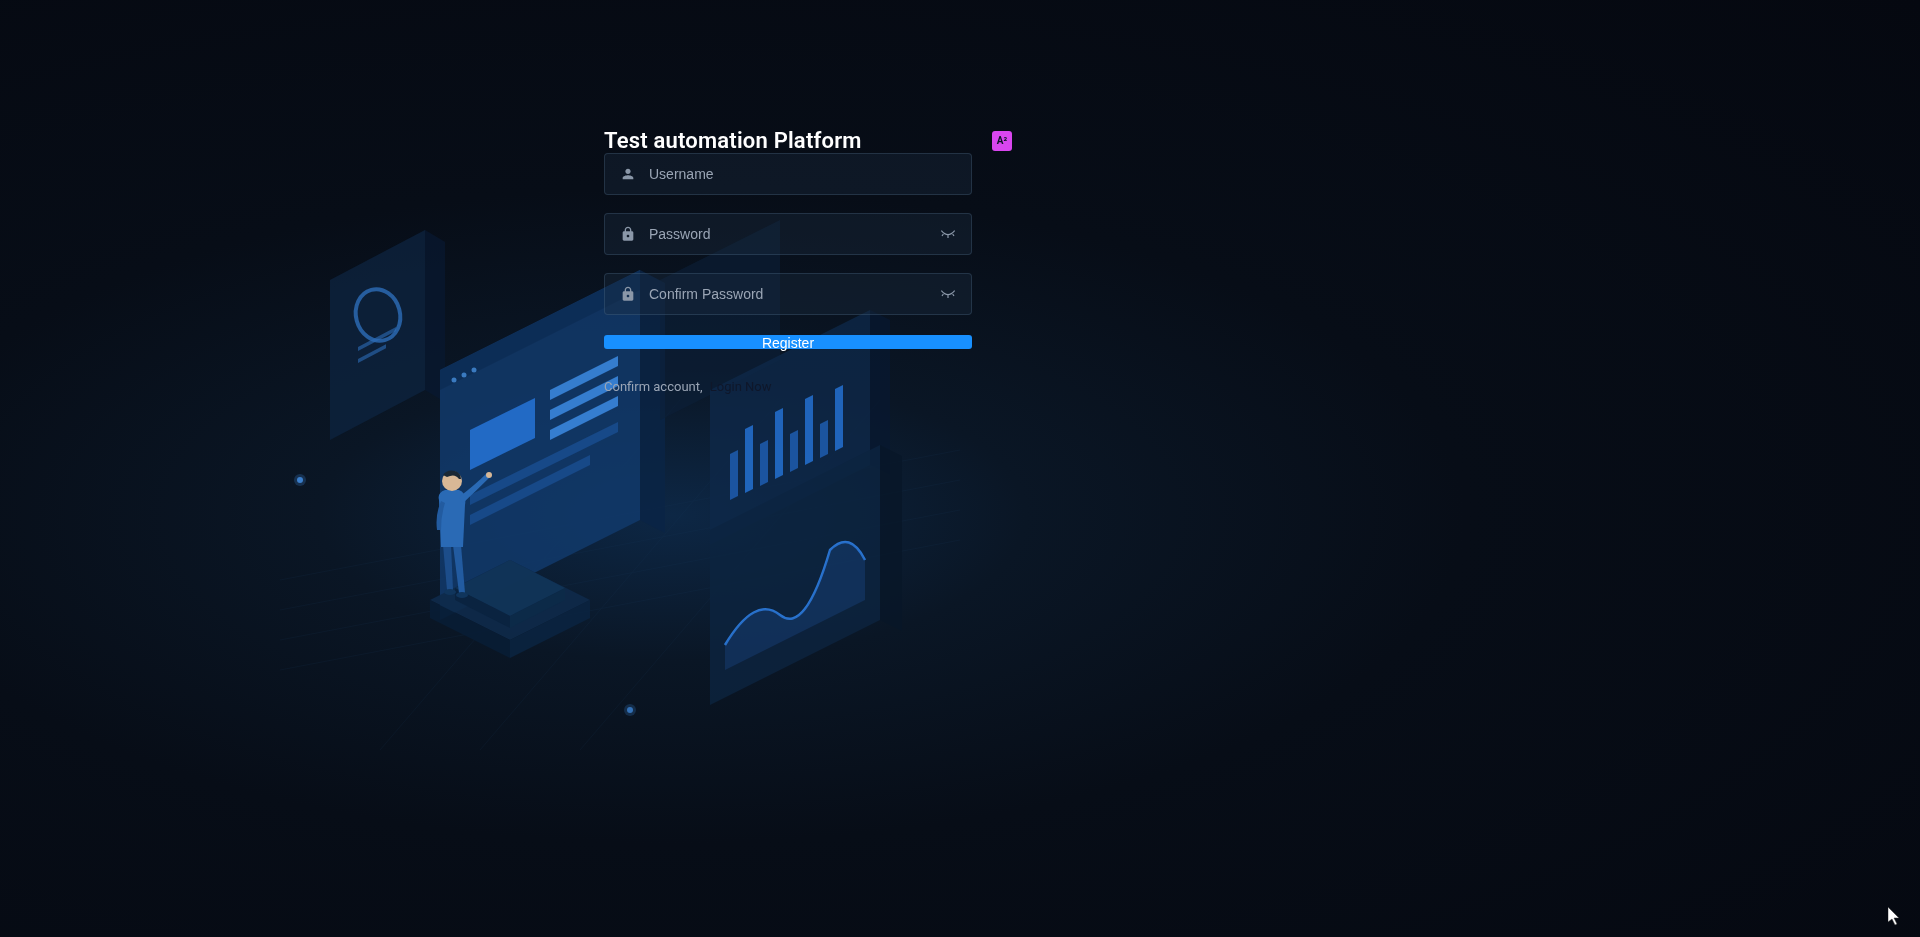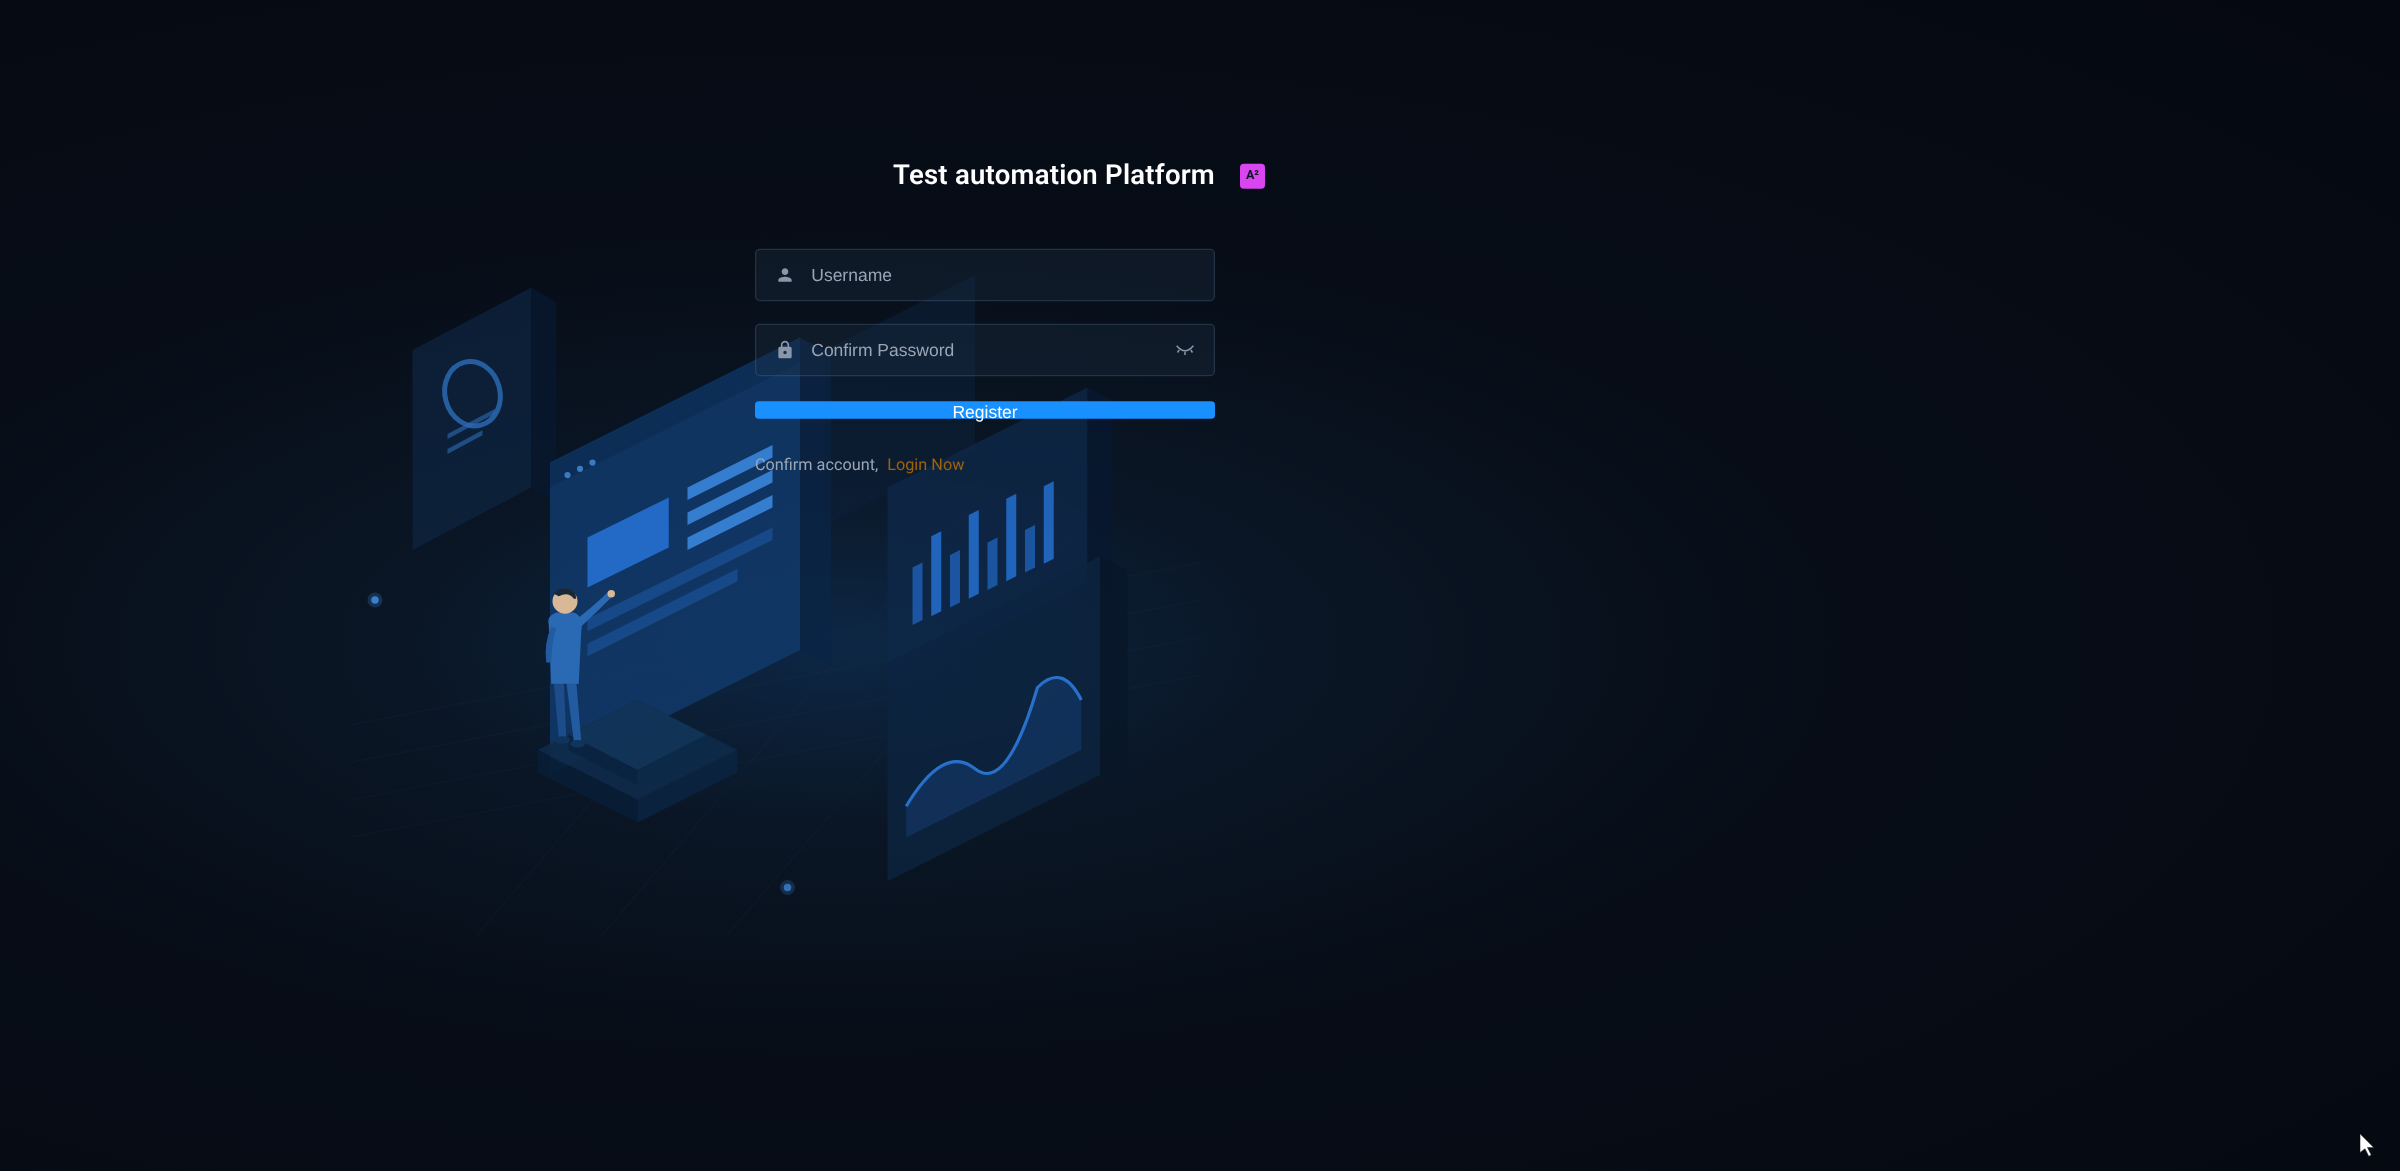--- a/index.html
+++ b/index.html
@@ -30,22 +30,21 @@
       position: absolute;
       left: 604px;
       top: 128px;
       width: 368px;
       z-index: 10;
     }
     
     .title-row {
       display: flex;
       align-items: center;
-      justify-content: flex-end;
-      margin-bottom: 46px;
+      justify-content: flex-start;
       position: relative;
     }
     
     .title {
       color: #ffffff;
       font-size: 22px;
       font-weight: 600;
       letter-spacing: 0.2px;
     }
     
@@ -122,21 +121,21 @@
       margin-top: 0px;
       margin-bottom: 30px;
     }
     
     .footer-text {
       font-size: 13px;
       color: #9aa5b5;
     }
     
     .login-link {
-      color: #a16207;
+      color: #0f172a;
       cursor: pointer;
       margin-left: 4px;
     }
     
     .cursor {
       position: absolute;
       right: 18px;
       bottom: 10px;
       width: 14px;
       height: 20px;
@@ -257,20 +256,33 @@
   
   <div class="input-group">
     <span class="input-icon">
       <svg width="16" height="16" viewBox="0 0 24 24" fill="currentColor">
           <path d="M12 12c2.2 0 4-1.8 4-4s-1.8-4-4-4-4 1.8-4 4 1.8 4 4 4zm0 2c-2.7 0-8 1.3-8 4v2h16v-2c0-2.7-5.3-4-8-4z"></path>
         </svg>
     </span>
     <input type="text" class="input-field" placeholder="Username" style="">
   </div>
   
+  <div class="input-group">
+    <span class="input-icon">
+      <svg width="16" height="16" viewBox="0 0 24 24" fill="currentColor">
+          <path d="M18 8h-1V6c0-2.8-2.2-5-5-5S7 3.2 7 6v2H6c-1.1 0-2 .9-2 2v10c0 1.1.9 2 2 2h12c1.1 0 2-.9 2-2V10c0-1.1-.9-2-2-2zM9 6c0-1.7 1.3-3 3-3s3 1.3 3 3v2H9V6zm3 11c-1.1 0-2-.9-2-2s.9-2 2-2 2 .9 2 2-.9 2-2 2z"></path>
+        </svg>
+    </span>
+    <input type="password" class="input-field" placeholder="Password" style="">
+    <span class="eye-icon">
+      <svg width="16" height="10" viewBox="0 0 24 14" fill="none" stroke="currentColor" stroke-width="1.8">
+          <path d="M2 2 Q 12 14, 22 2 M5 7 L3 10 M12 9 L12 13 M19 7 L21 10"></path>
+        </svg>
+    </span>
+  </div>
   
   <div class="input-group">
     <span class="input-icon">
       <svg width="16" height="16" viewBox="0 0 24 24" fill="currentColor">
           <path d="M18 8h-1V6c0-2.8-2.2-5-5-5S7 3.2 7 6v2H6c-1.1 0-2 .9-2 2v10c0 1.1.9 2 2 2h12c1.1 0 2-.9 2-2V10c0-1.1-.9-2-2-2zM9 6c0-1.7 1.3-3 3-3s3 1.3 3 3v2H9V6zm3 11c-1.1 0-2-.9-2-2s.9-2 2-2 2 .9 2 2-.9 2-2 2z"></path>
         </svg>
     </span>
     <input type="password" class="input-field" placeholder="Confirm Password" style="">
     <span class="eye-icon">
       <svg width="16" height="10" viewBox="0 0 24 14" fill="none" stroke="currentColor" stroke-width="1.8">

